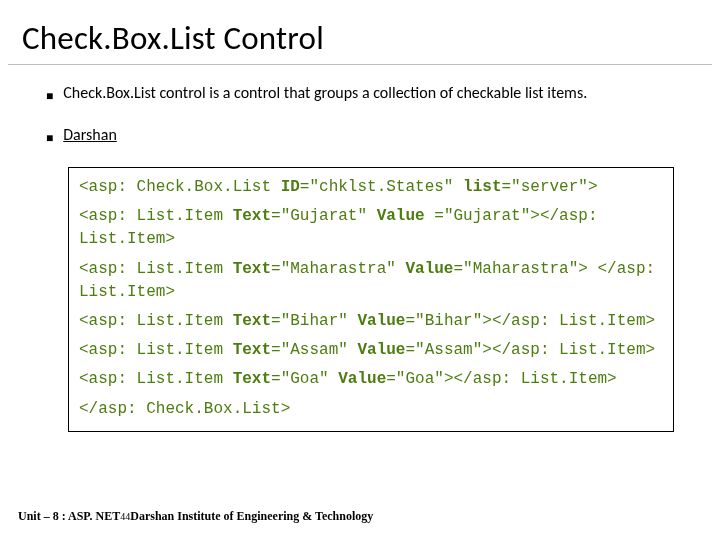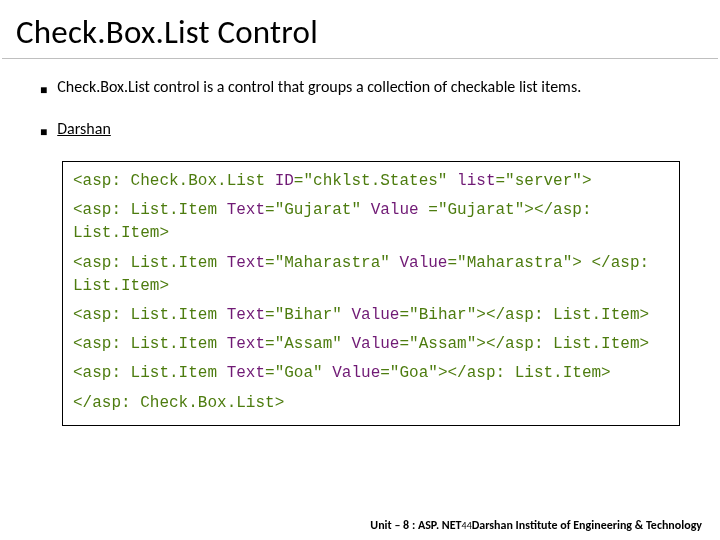--- a/index.html
+++ b/index.html
@@ -1,17 +1,17 @@
 <!DOCTYPE html>
 <html><head>
 <meta charset="utf-8">
 <style>
   * { margin: 0; padding: 0; box-sizing: border-box; }
   html, body { width: 720px; height: 540px; background: #fff; font-family: Calibri, Arial, sans-serif; color: #000; }
-  .slide { width: 720px; height: 540px; position: relative; padding: 2px; }
+  .slide { width: 720px; height: 540px; position: relative; padding: 8px; }
   .title {
     font-size: 33px;
     font-weight: 400;
     padding: 10px 14px 6px 14px;
     border-bottom: 1px solid #bfbfbf;
     letter-spacing: 0.2px;
   }
   .body { padding: 18px 38px 0 38px; }
   .bullet-row { display: flex; align-items: flex-start; margin-bottom: 16px; }
   .bullet-mark { font-size: 12px; line-height: 26px; margin-right: 10px; color: #000; }
@@ -21,30 +21,31 @@
     margin: 4px 0 0 22px;
     border: 1px solid #000;
     padding: 8px 10px 10px 10px;
     font-family: Consolas, "Courier New", monospace;
     font-size: 16px;
     line-height: 1.45;
   }
   .code-box .ln { margin-bottom: 6px; white-space: pre-wrap; }
   .code-box .ln:last-child { margin-bottom: 0; }
   .t-blue { color: #4d7c0f; }
-  .t-red  { color: #701a75; }
+  .t-red  { color: #4d7c0f; font-weight: bold; }
   .footer {
     position: absolute;
-    left: 0; right: 0; bottom: 8px;
+    left: 0; right: 0; bottom: 16px;
     display: flex;
-    justify-content: flex-end;
+    justify-content: flex-start;
     align-items: baseline;
     padding: 0 18px;
     font-size: 12px;
     font-weight: 700;
+    font-family: Liberation Serif, serif;
   }
   .footer .left  { text-align: left; }
   .footer .mid   { font-weight: 400; font-size: 10px; }
   .footer .right { text-align: right; }
 </style>
 </head>
 <body>
 
 <div class="slide">
 

